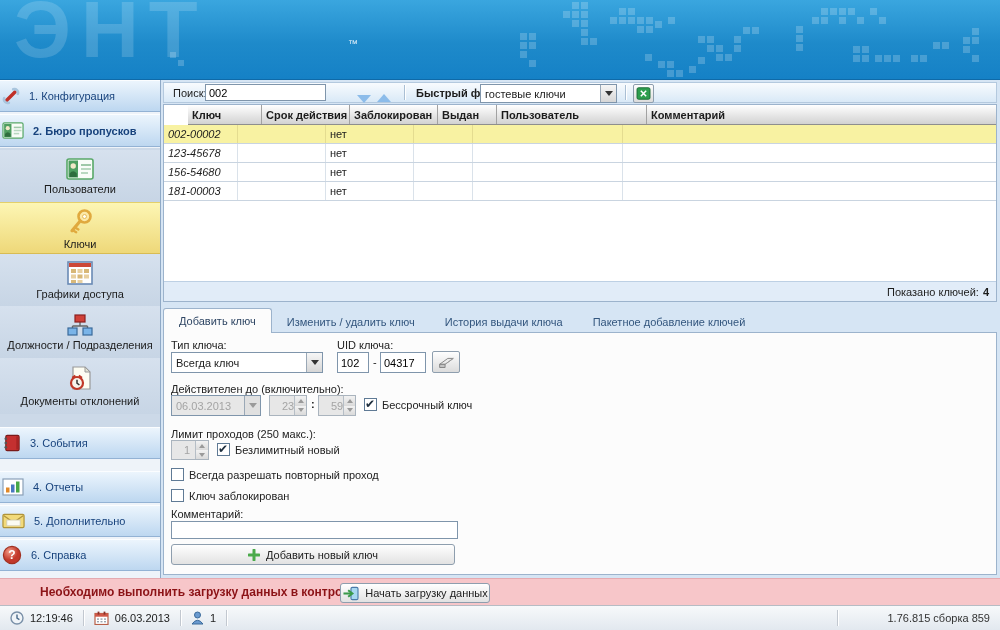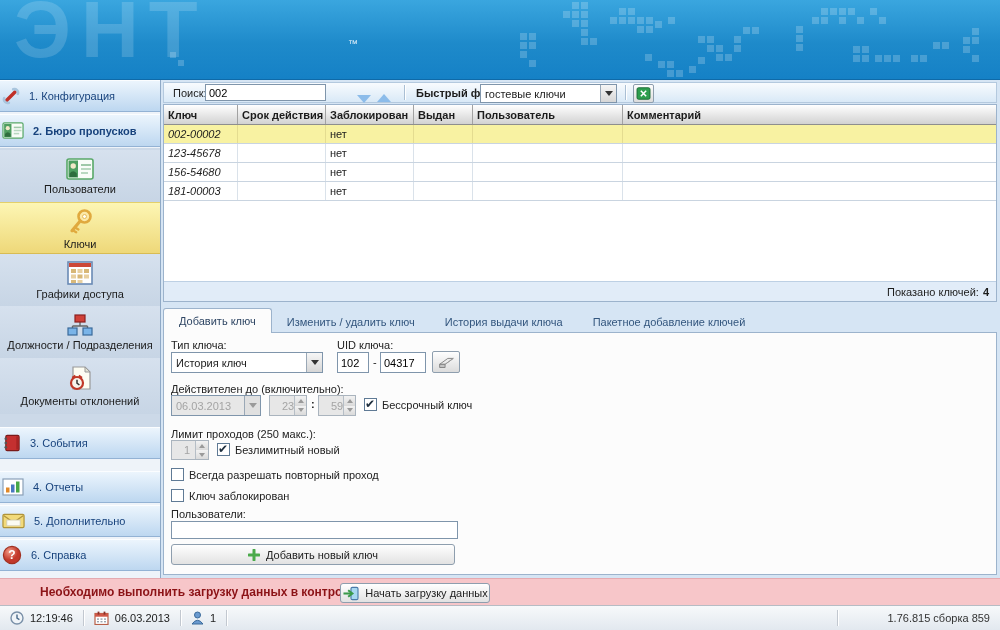--- a/index.html
+++ b/index.html
@@ -53,21 +53,21 @@
   .combo.dis .btn { background:#e0e0e0; }
   .combo.dis .btn .car { border-top-color:#9a9a9a; }
 
   .iconbtn { background:linear-gradient(#fefefe,#dcdcdc); border:1px solid #8e9eae; border-radius:2px;
              display:flex; align-items:center; justify-content:center; cursor:pointer; }
 
   
   .grid { position:absolute; left:2px; top:24px; width:834px; height:198px; background:#fff;
           border:1px solid #9cb3cc; display:flex; flex-direction:column; }
   .g-head { display:grid; grid-template-columns:74px 88px 88px 59px 150px 1fr; height:20px;
-            background:linear-gradient(#ffffff,#d2d2d2); border-bottom:1px solid #8e8e8e; font-weight:bold; }
+            background:linear-gradient(#ffffff,#d2d2d2); border-bottom:1px solid #8e8e8e; font-weight:bold;margin-left:24px; }
   .g-head .hc { display:flex; align-items:center; padding-left:4px; border-right:1px solid #a2a2a2; cursor:pointer; }
   .g-row { display:grid; grid-template-columns:74px 88px 88px 59px 150px 1fr; height:19px;
            border-bottom:1px solid #c9d4e0; cursor:pointer; background:#fff; }
   .g-row .c { display:flex; align-items:center; padding-left:4px; border-right:1px solid #dae2ea; overflow:hidden; }
   .g-row .c.key { font-style:italic; }
   .g-row.sel { background:#f8f2a2; }
   .g-row.sel .c { border-right-color:#e4dc90; }
   .g-fill { flex:1; background:#fff; }
   .g-foot { height:20px; background:#e1ecf8; border-top:1px solid #bdd0e4; display:flex; align-items:center;
             justify-content:flex-end; gap:4px; padding-right:7px; }
@@ -429,21 +429,21 @@
     <div class="tabs">
       <div class="tab active">Добавить ключ</div>
       <div class="tab">Изменить / удалить ключ</div>
       <div class="tab">История выдачи ключа</div>
       <div class="tab">Пакетное добавление ключей</div>
     </div>
 
     <div class="formpanel">
       <span class="f-abs f-label" style="left:7px; top:6px;">Тип ключа:</span>
       <div class="combo f-abs" style="left:7px; top:19px; width:152px; height:21px;">
-        <span class="val">История ключ</span>
+        <span class="val">Всегда ключ</span>
         <span class="btn">
             <span class="car"></span>
           </span>
       </div>
 
       <span class="f-abs f-label" style="left:173px; top:6px;">UID ключа:</span>
       <input class="tinput f-abs" style="left: 173px; top: 19px; width: 32px;" value="102">
       <span class="f-abs" style="left:209px; top:23px;">-</span>
       <input class="tinput f-abs" style="left: 216px; top: 19px; width: 46px;" value="04317">
       <div class="iconbtn f-abs" style="left:268px; top:18px; width:28px; height:22px;">
@@ -501,21 +501,21 @@
       </div>
       <span class="chk checked" style="left:53px; top:110px;"></span>
       <span class="f-abs f-label" style="left:71px; top:111px;">Безлимитный новый</span>
 
       <span class="chk" style="left:7px; top:135px;"></span>
       <span class="f-abs f-label" style="left:25px; top:136px;">Всегда разрешать повторный проход</span>
 
       <span class="chk" style="left:7px; top:156px;"></span>
       <span class="f-abs f-label" style="left:25px; top:157px;">Ключ заблокирован</span>
 
-      <span class="f-abs f-label" style="left:7px; top:175px;">Пользователи:</span>
+      <span class="f-abs f-label" style="left:7px; top:175px;">Комментарий:</span>
       <input class="tinput f-abs" style="left: 7px; top: 188px; width: 287px; height: 18px;" value="">
 
       <div class="pushbtn f-abs" style="left:7px; top:211px; width:284px; height:21px;">
         <svg width="12" height="12" viewBox="0 0 12 12">
           <path d="M6 1 v10 M1 6 h10" stroke="#4aaa4a" stroke-width="3" stroke-linecap="round"></path>
         </svg>
         <span>Добавить новый ключ</span>
       </div>
     </div>
   </div>

